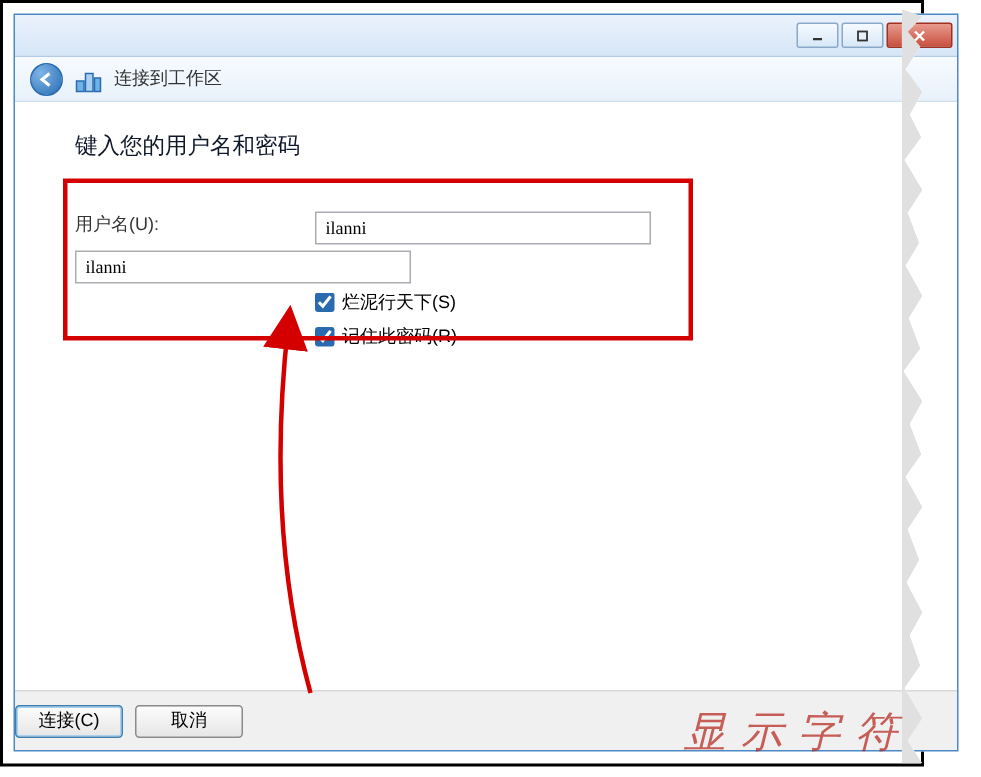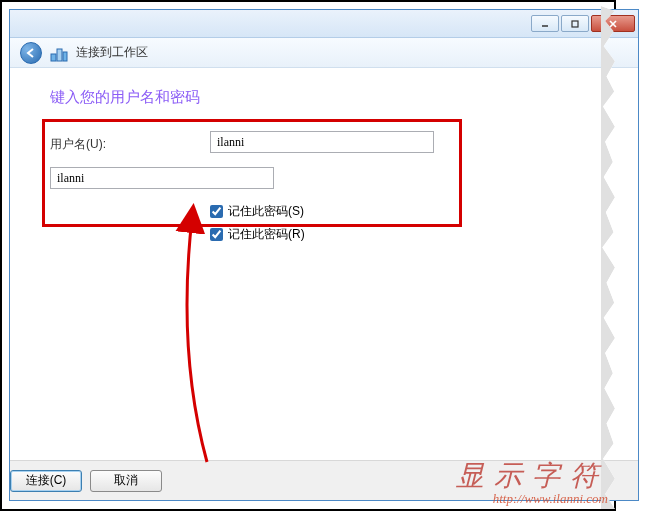--- a/index.html
+++ b/index.html
@@ -82,37 +82,37 @@
     }
     .nav-icon svg { width: 18px; height: 18px; }
     .nav-title { color: #333; }
     .content {
       position: absolute;
       top: 60px; bottom: 42px; left: 0; right: 0;
       background: #fff;
       padding: 18px 40px 0 40px;
     }
     .heading {
-      color: #8b5cf6;
+      color: #0f172a;
       font-size: 15px;
-      margin-bottom: 24px;
+      margin-bottom: 34px;
     }
     .highlight-box {
       border: 3px solid #d40000;
       position: absolute;
       left: 32px;
       top: 49px;
       width: 420px;
       height: 108px;
       pointer-events: none;
     }
     .form-row {
       display: flex;
-      align-items: flex-end;
-      margin-bottom: 14px;
+      align-items: flex-start;
+      margin-bottom: 4px;
     }
     .form-label {
       width: 160px;
       color: #333;
     }
     .text-input {
       width: 224px;
       height: 22px;
       border: 1px solid #abadb3;
       padding: 2px 6px;
@@ -246,21 +246,21 @@
         <div class="form-label">用户名(U):</div>
         <input class="text-input" type="text" value="ilanni" style="">
       </div>
 
       <div class="form-row">
         <input class="text-input" type="text" value="ilanni" style="">
       </div>
 
       <div class="check-row">
         <input type="checkbox" checked="" style="">
-        <span>记住此密码(S)</span>
+        <span>烂泥行天下(S)</span>
       </div>
       <div class="check-row">
         <input type="checkbox" checked="" style="">
         <span>记住此密码(R)</span>
       </div>
 
       <div class="spacer"></div>
 
 
       <div class="highlight-box"></div>
@@ -280,16 +280,15 @@
         </marker>
       </defs>
       <path d="M35,250 Q5,140 20,6" fill="none" stroke="#d40000" stroke-width="3" marker-end="url(#ah)"></path>
     </svg>
   </div>
 
   <div class="torn"></div>
 
   <div class="watermark">
     <div class="wm1">显示字符</div>
-    <div class="wm2">http://www.ilanni.com</div>
   </div>
 
 </div>
 
 </body></html>

